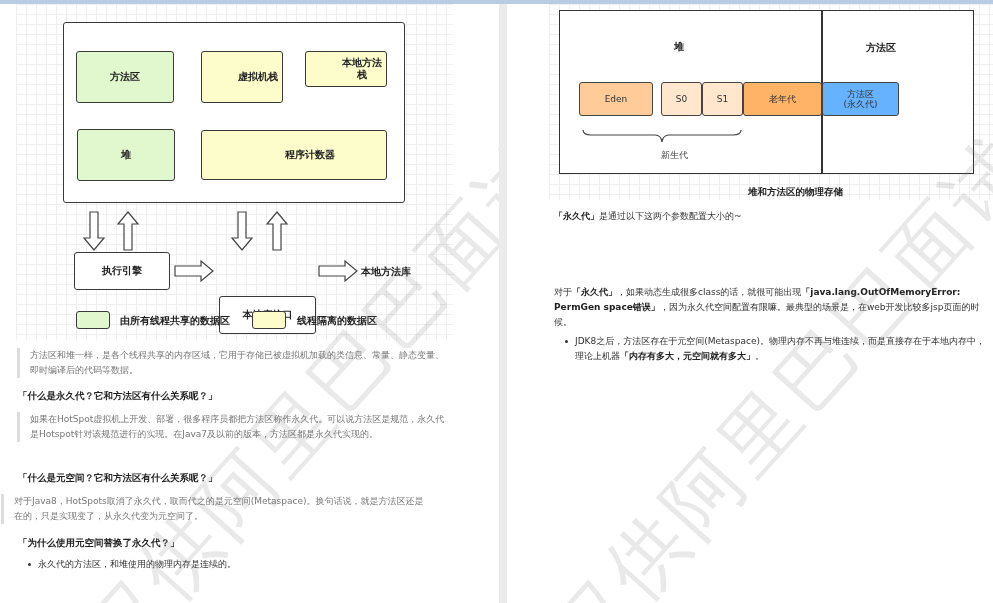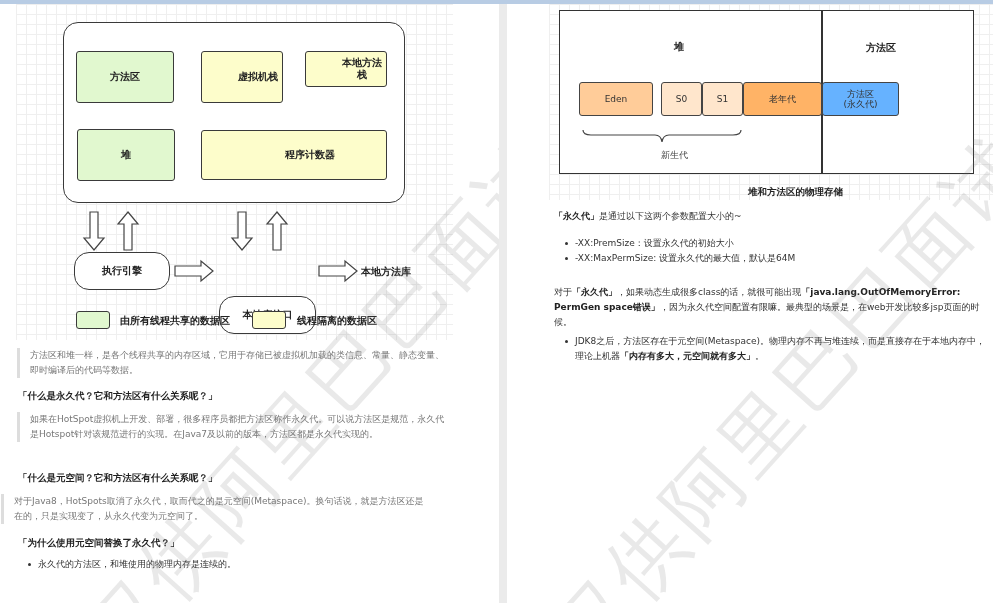--- a/index.html
+++ b/index.html
@@ -13,21 +13,21 @@
     position: absolute;
     background-color: #fff;
     background-image:
       linear-gradient(#efefef 1px, transparent 1px),
       linear-gradient(90deg, #efefef 1px, transparent 1px);
     background-size: 10px 10px;
   }
   .box { position: absolute; border: 1.5px solid #3a3a3a; border-radius: 3px; display: flex; align-items: center; justify-content: center; font-size: 10px; font-weight: bold; color: #222; text-align: center; line-height: 1.2; }
   .green { background: #e1f8cf; }
   .yellow { background: #fdfdcb; padding-left: 32px; }
-  .plain { background: #fff; border-radius: 15px; }
+  .plain { background: #fff; }
   .lbl { position: absolute; font-size: 10px; font-weight: bold; color: #222; white-space: nowrap; }
   .txt { position: absolute; font-size: 9px; line-height: 15px; color: #333; }
   .quote { position: absolute; border-left: 3px solid #ddd; padding-left: 10px; font-size: 9px; line-height: 15px; color: #777; }
   .h { position: absolute; font-size: 9.5px; font-weight: bold; color: #222; white-space: nowrap; }
   ul.bullets { position: absolute; list-style: none; font-size: 9px; line-height: 15px; color: #333; }
   ul.bullets li { position: relative; padding-left: 13px; }
   ul.bullets li::before { content: ""; position: absolute; left: 3px; top: 6px; width: 3px; height: 3px; border-radius: 50%; background: #333; }
   b { font-weight: bold; color: #222; }
   .seg { position: absolute; top: 78px; height: 34px; border: 1.3px solid #444; border-radius: 3px; display: flex; align-items: center; justify-content: center; font-size: 9px; color: #333; text-align: center; line-height: 1.15; }
   .watermark { position: absolute; font-size: 78px; color: rgba(120,120,120,0.16); white-space: nowrap; transform-origin: left top; pointer-events: none; font-family: "DejaVu Serif", serif; letter-spacing: 6px; }
@@ -130,24 +130,20 @@
         <path d="M2,2 Q2,7 10,7 L74,7 Q80,7 81,14 Q82,7 88,7 L152,7 Q160,7 160,2" fill="none" stroke="#444" stroke-width="1.2"></path>
       </svg>
     <div class="txt" style="left:100px; top:144px; color:#444;margin-left:12px;">新生代</div>
 
     <div class="lbl" style="left:199px; top:182px; font-size:9.5px;">堆和方法区的物理存储</div>
   </div>
 
   <div class="txt" style="left:47px; top:205px; width:430px;">
     <b>「永久代」</b><span>是通过以下这两个参数配置大小的~</span>
   </div>
-  <ul class="bullets" style="left:55px; top:232px; width:420px;">
-    <li>-XX:PremSize：设置永久代的初始大小</li>
-    <li>-XX:MaxPermSize: 设置永久代的最大值，默认是64M</li>
-  </ul>
   <div class="txt" style="left:47px; top:281px; width:436px;">
     <span>对于</span><b>「永久代」</b><span>，如果动态生成很多class的话，就很可能出现</span><b>「java.lang.OutOfMemoryError: PermGen space错误」</b><span>，因为永久代空间配置有限嘛。最典型的场景是，在web开发比较多jsp页面的时候。</span>
   </div>
   <ul class="bullets" style="left:55px; top:330px; width:428px;">
     <li><span>JDK8之后，方法区存在于元空间(Metaspace)。物理内存不再与堆连续，而是直接存在于本地内存中，理论上机器</span><b>「内存有多大，元空间就有多大」</b><span>。</span></li>
   </ul>
 
   <div class="watermark" style="left:20px; top:610px; transform: rotate(-48deg);">仅供阿里巴巴面试官参考</div>
 </div>
 

